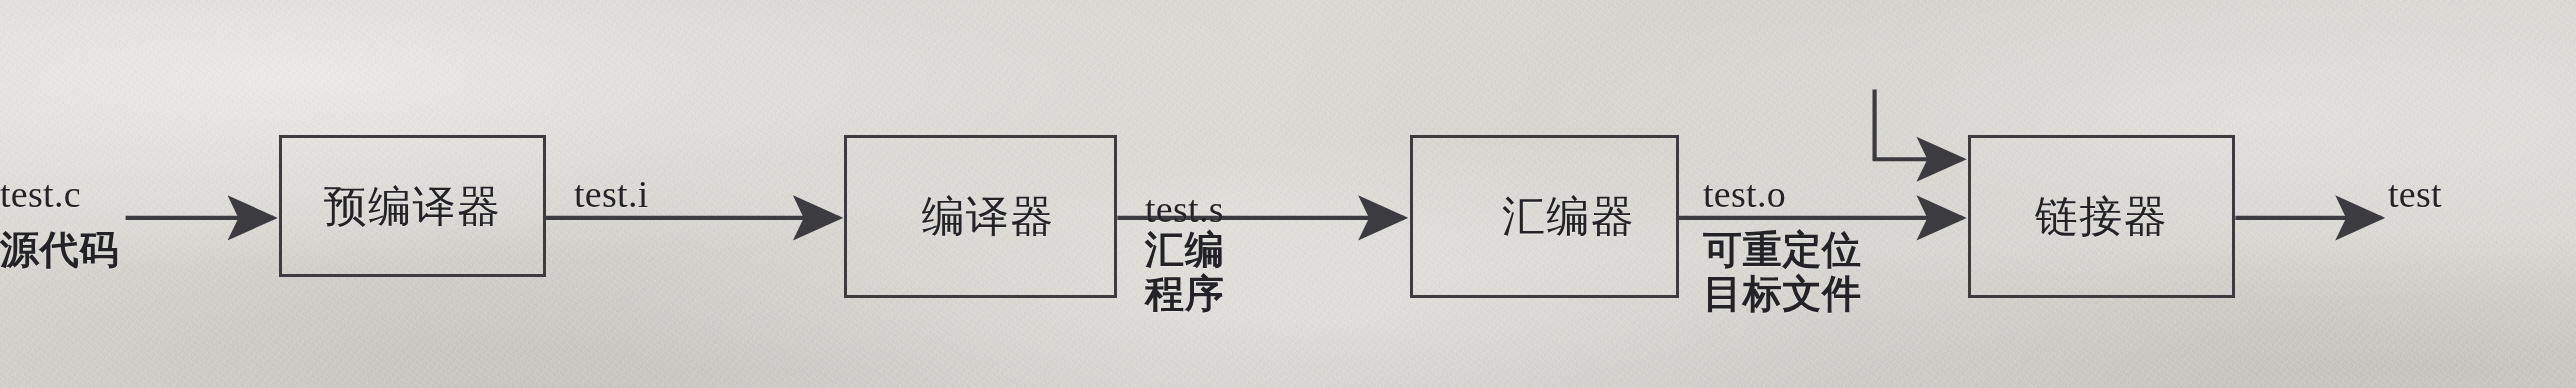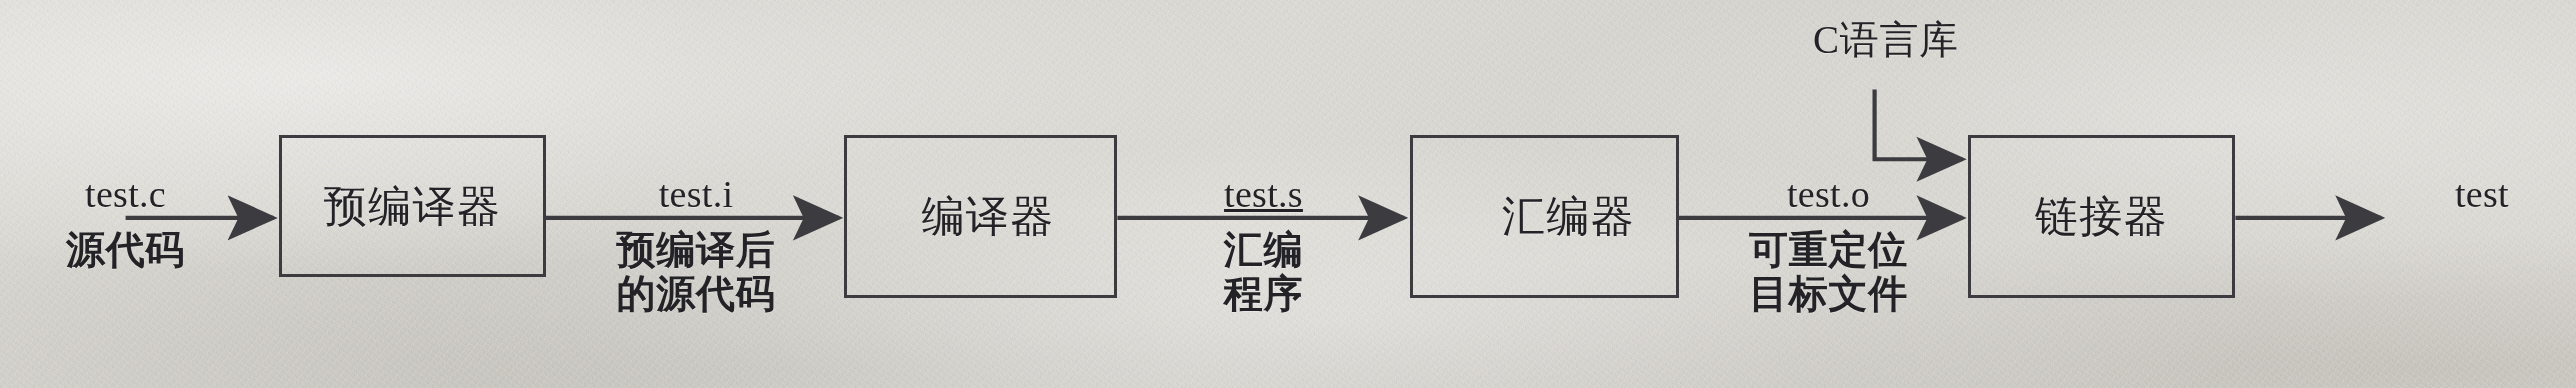--- a/index.html
+++ b/index.html
@@ -63,21 +63,21 @@
     letter-spacing: 1.4px;
     line-height: 1;
     color: #232327;
     white-space: nowrap;
     text-shadow: 0 0.7px 0 rgba(255,255,255,0.35);
   }
 
   
   .flow-label {
     position: absolute;
-    text-align: center;
+    text-align: left;
     line-height: 1.12;
     white-space: nowrap;
     color: #232327;
     text-shadow: 0 0.7px 0 rgba(255,255,255,0.32);
   }
   .flow-label .file-name {
     display: block;
     font-size: 38px;
     letter-spacing: 0.3px;
   }
@@ -154,26 +154,22 @@
   <div class="flow-label above-line" style="left:0px; top:173px; width:251px;">
     <span class="file-name">test.c</span>
   </div>
   <div class="flow-label below-line" style="left:0px; top:228px; width:251px;">
     <span class="desc-line">源代码</span>
   </div>
 
   <div class="flow-label above-line" style="left:574px; top:173px; width:244px;">
     <span class="file-name">test.i</span>
   </div>
-  <div class="flow-label below-line" style="left:574px; top:228px; width:244px;">
-    <span class="desc-line">预编译后</span>
-    <span class="desc-line">的源代码</span>
-  </div>
 
-  <div class="flow-label above-line" style="left:1145px; top:173px; width:237px;text-decoration:underline;">
+  <div class="flow-label above-line" style="left:1145px; top:188px; width:237px;">
     <span class="file-name">test.s</span>
   </div>
   <div class="flow-label below-line" style="left:1145px; top:228px; width:237px;">
     <span class="desc-line">汇编</span>
     <span class="desc-line">程序</span>
   </div>
 
   <div class="flow-label below-line" style="left:1703px; top:228px; width:251px;">
     <span class="desc-line">可重定位</span>
     <span class="desc-line">目标文件</span>
@@ -181,18 +177,15 @@
   <div class="flow-label above-line" style="left:1703px; top:173px; width:251px;">
     <span class="file-name">test.o</span>
   </div>
 
   <div class="flow-label above-line" style="left:2388px; top:173px; width:188px;">
     <span class="file-name">test</span>
   </div>
   <div class="flow-label below-line" style="left:2367px; top:228px; width:209px;">
   </div>
 
-  <div class="lib-label" style="left:1813px; top:12.6px;">
-    <span>C语言库</span>
-  </div>
 
 </div>
 
 
 </body></html>

